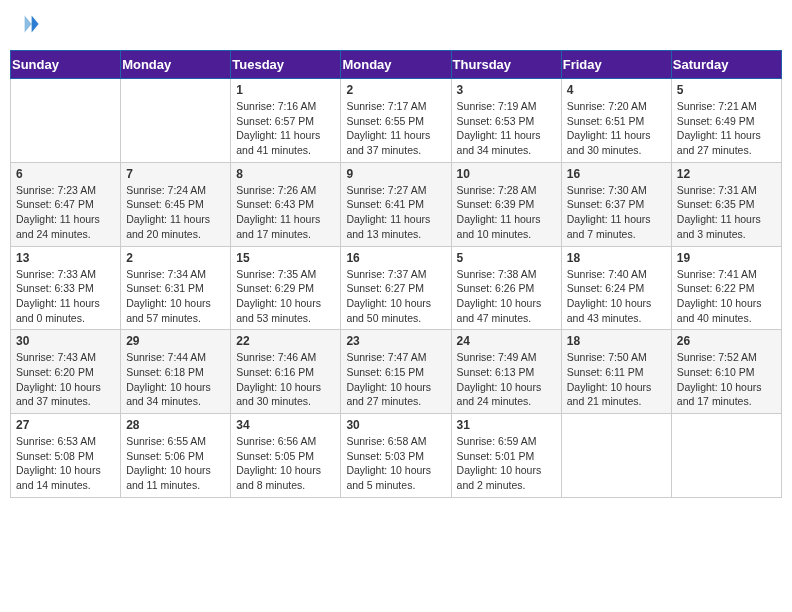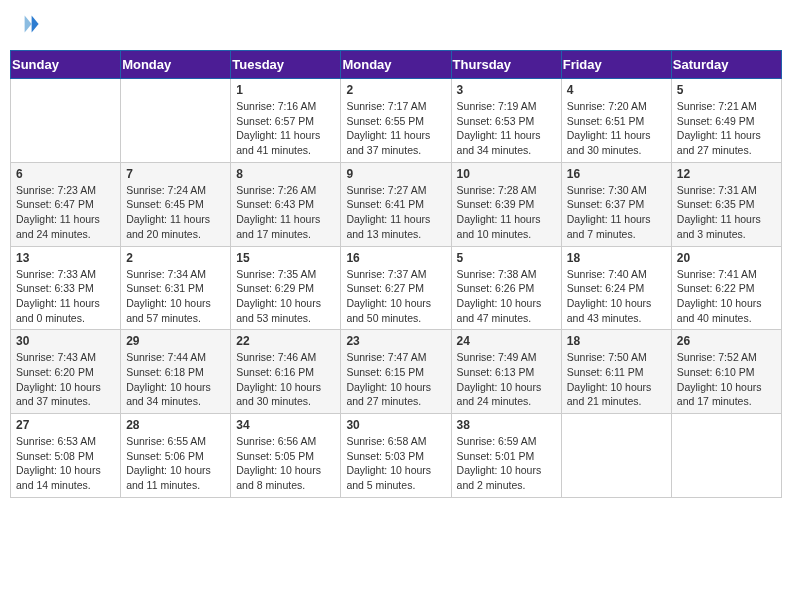--- a/index.html
+++ b/index.html
@@ -187,21 +187,21 @@
         </td>
         <td>
           <span class="day-num">5</span>
           <div class="day-info">Sunrise: 7:38 AM<br>Sunset: 6:26 PM<br>Daylight: 10 hours and 47 minutes.</div>
         </td>
         <td>
           <span class="day-num">18</span>
           <div class="day-info">Sunrise: 7:40 AM<br>Sunset: 6:24 PM<br>Daylight: 10 hours and 43 minutes.</div>
         </td>
         <td>
-          <span class="day-num">20</span>
+          <span class="day-num">19</span>
           <div class="day-info">Sunrise: 7:41 AM<br>Sunset: 6:22 PM<br>Daylight: 10 hours and 40 minutes.</div>
         </td>
       </tr>
       <tr>
         <td>
           <span class="day-num">30</span>
           <div class="day-info">Sunrise: 7:43 AM<br>Sunset: 6:20 PM<br>Daylight: 10 hours and 37 minutes.</div>
         </td>
         <td>
           <span class="day-num">29</span>
@@ -239,20 +239,20 @@
         </td>
         <td>
           <span class="day-num">34</span>
           <div class="day-info">Sunrise: 6:56 AM<br>Sunset: 5:05 PM<br>Daylight: 10 hours and 8 minutes.</div>
         </td>
         <td>
           <span class="day-num">30</span>
           <div class="day-info">Sunrise: 6:58 AM<br>Sunset: 5:03 PM<br>Daylight: 10 hours and 5 minutes.</div>
         </td>
         <td>
-          <span class="day-num">38</span>
+          <span class="day-num">31</span>
           <div class="day-info">Sunrise: 6:59 AM<br>Sunset: 5:01 PM<br>Daylight: 10 hours and 2 minutes.</div>
         </td>
         <td></td>
         <td></td>
       </tr>
     </tbody>
 </table>
 
 </body></html>

